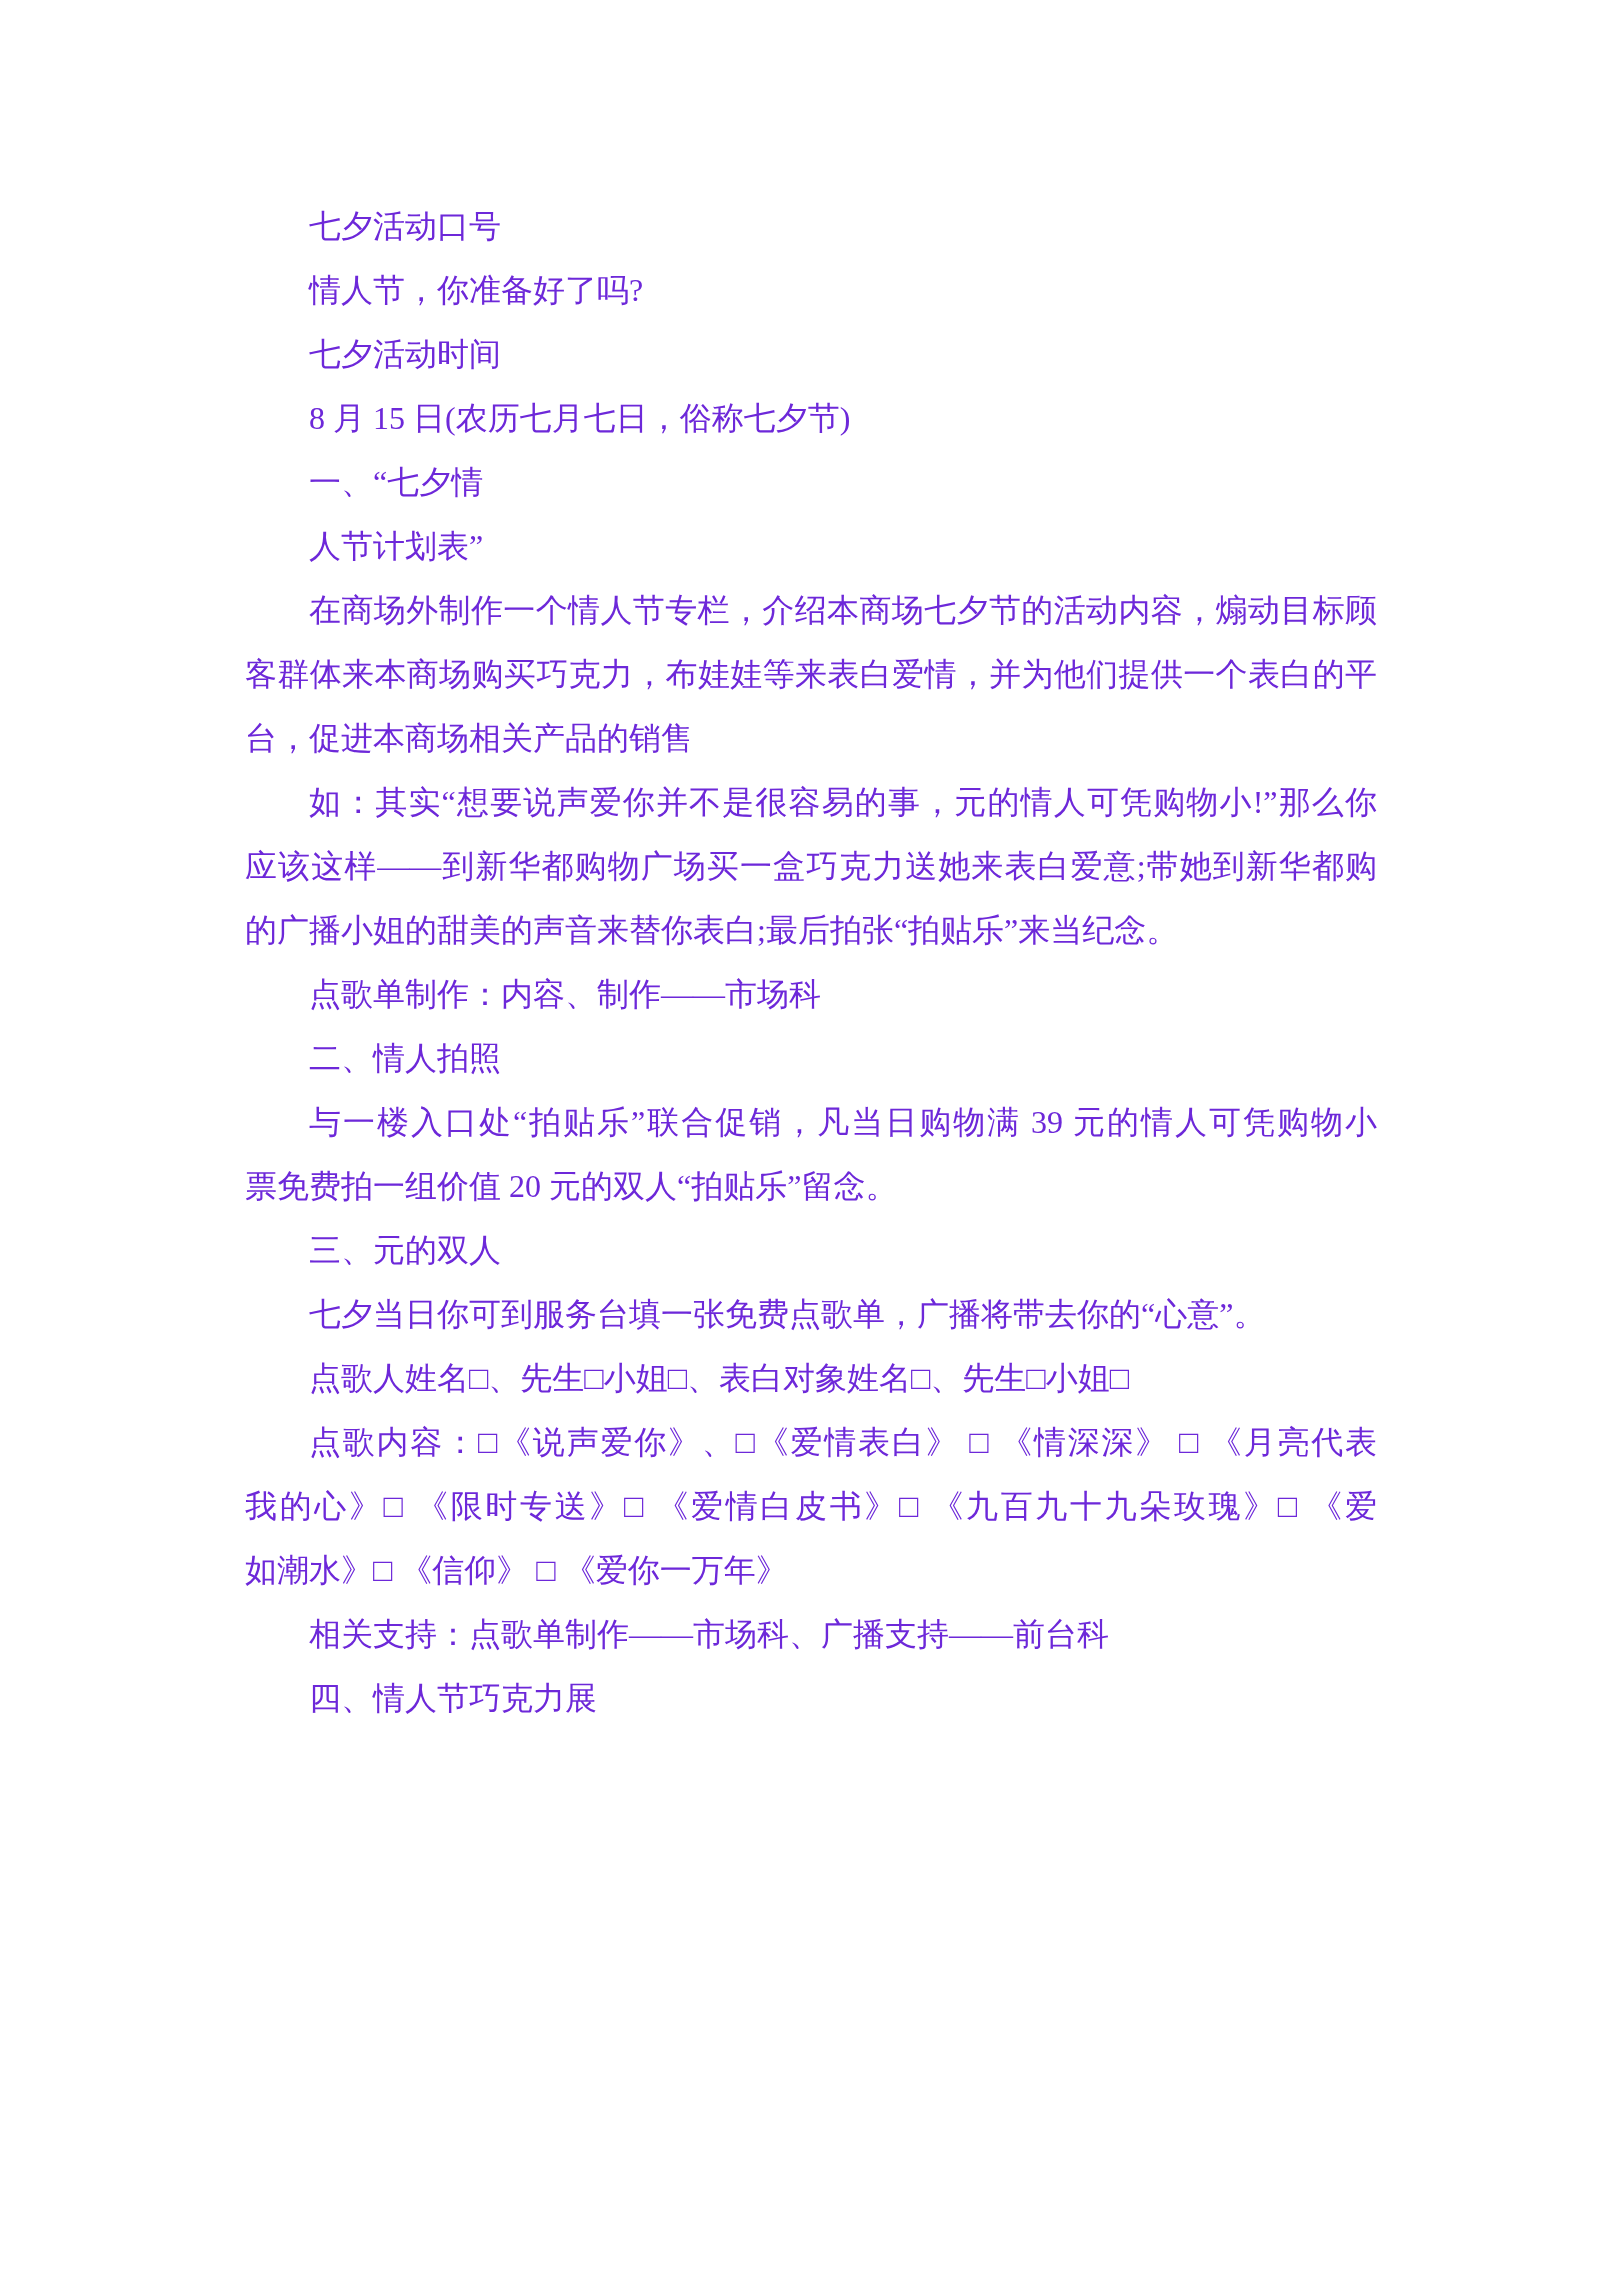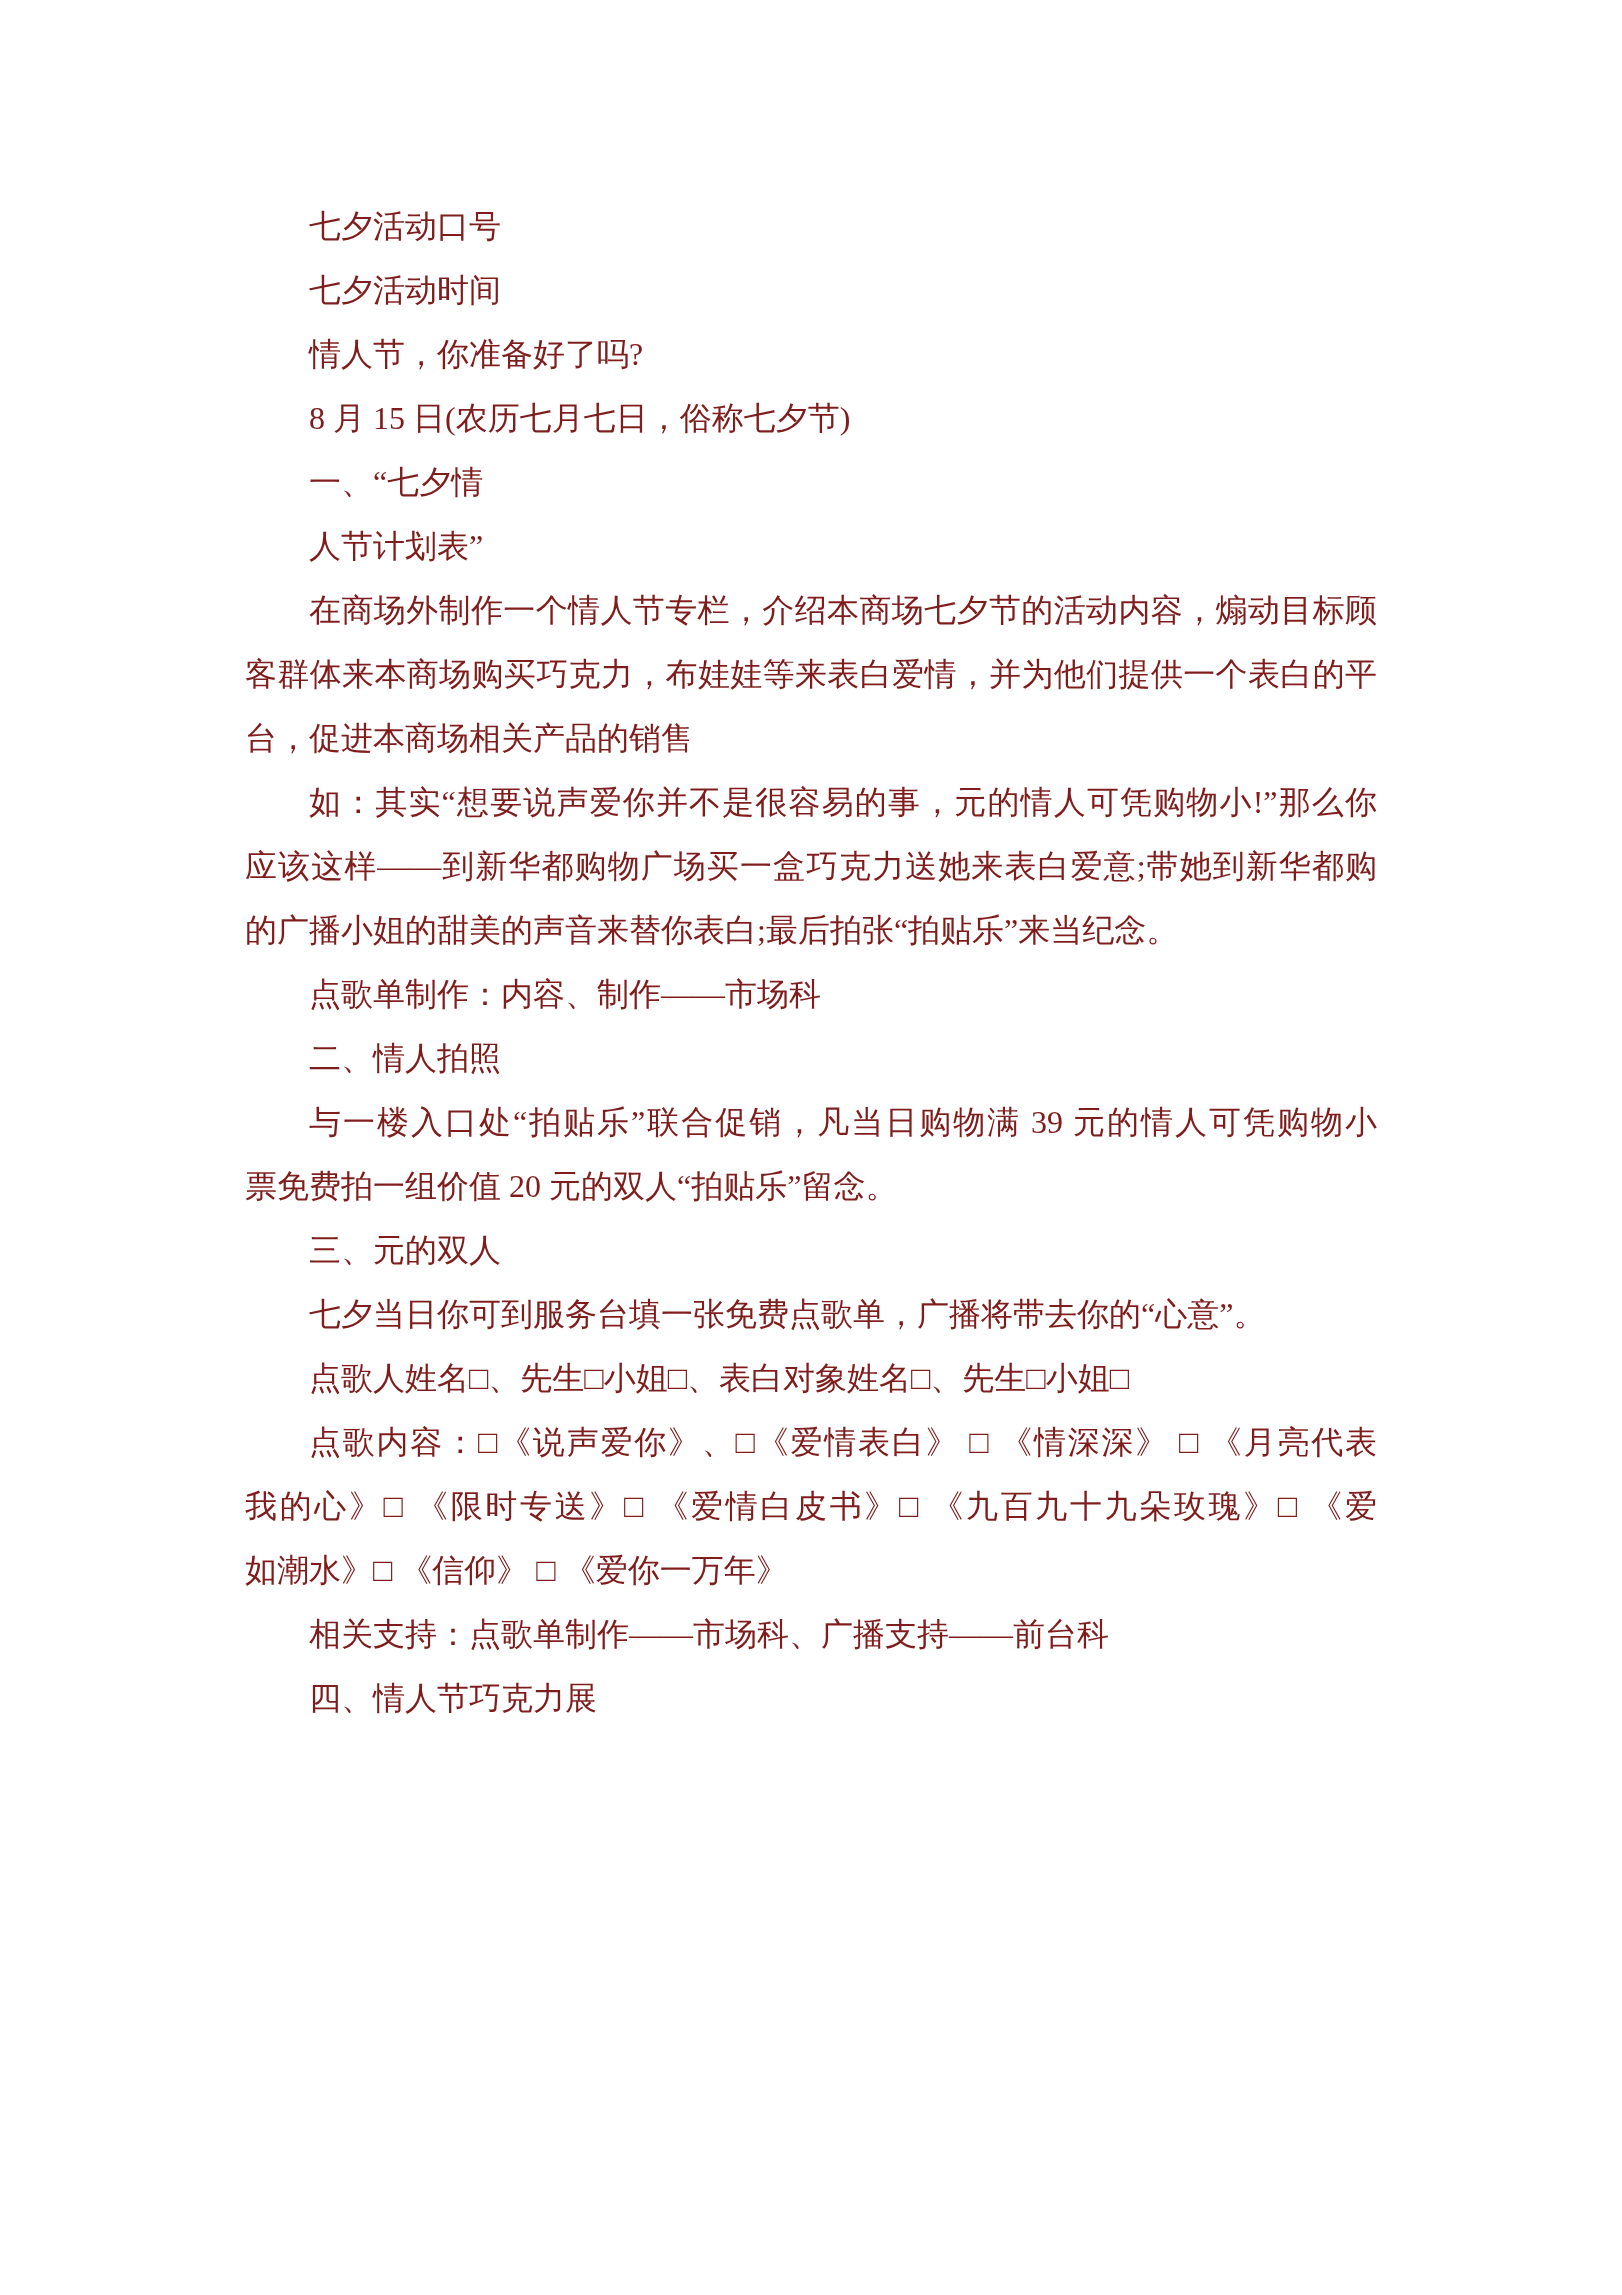--- a/index.html
+++ b/index.html
@@ -12,21 +12,21 @@
     width: 1623px;
     height: 2295px;
     background: #ffffff;
     overflow: hidden;
   }
   .doc {
     position: absolute;
     left: 245px;
     top: 194px;
     width: 1132px;
-    color: #7f1d1d;
+    color: #6d28d9;
     font-family: "Liberation Serif", "DejaVu Serif", serif;
     font-size: 32px;
     line-height: 64px;
     font-weight: 400;
   }
   .line {
     white-space: pre-wrap;
     text-align: left;
   }
   .line.indent {
@@ -36,22 +36,22 @@
     text-align: justify;
     text-align-last: justify;
   }
 </style>
 </head>
 <body>
 
 <div class="page">
   <div class="doc">
       <div class="line indent">七夕活动口号</div>
+      <div class="line indent">情人节，你准备好了吗?</div>
       <div class="line indent">七夕活动时间</div>
-      <div class="line indent">情人节，你准备好了吗?</div>
       <div class="line indent">8 月 15 日(农历七月七日，俗称七夕节)</div>
       <div class="line indent">一、“七夕情</div>
       <div class="line indent">人节计划表”</div>
       <div class="line indent full">在商场外制作一个情人节专栏，介绍本商场七夕节的活动内容，煽动目标顾</div>
       <div class="line full">客群体来本商场购买巧克力，布娃娃等来表白爱情，并为他们提供一个表白的平</div>
       <div class="line">台，促进本商场相关产品的销售</div>
       <div class="line indent full">如：其实“想要说声爱你并不是很容易的事，元的情人可凭购物小!”那么你</div>
       <div class="line full">应该这样——到新华都购物广场买一盒巧克力送她来表白爱意;带她到新华都购</div>
       <div class="line">的广播小姐的甜美的声音来替你表白;最后拍张“拍贴乐”来当纪念。</div>
       <div class="line indent">点歌单制作：内容、制作——市场科</div>

